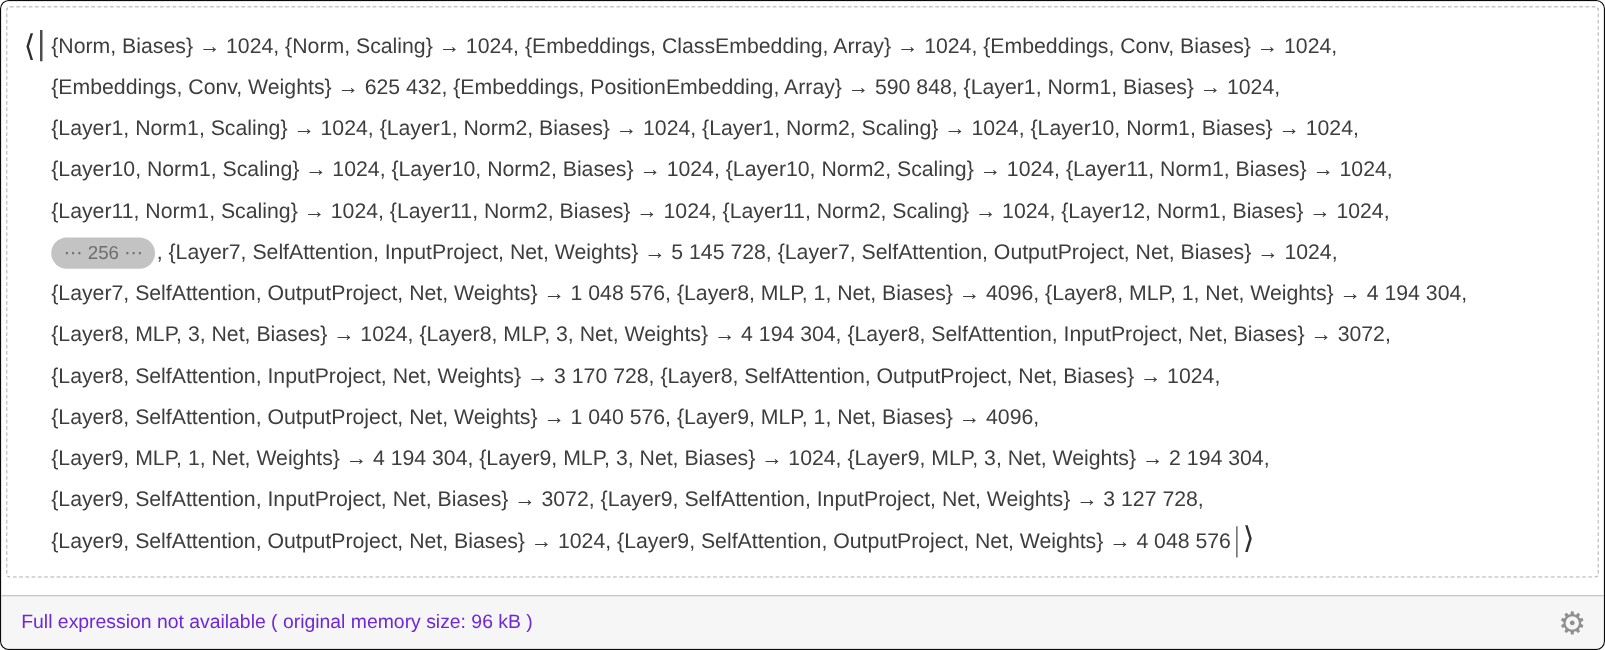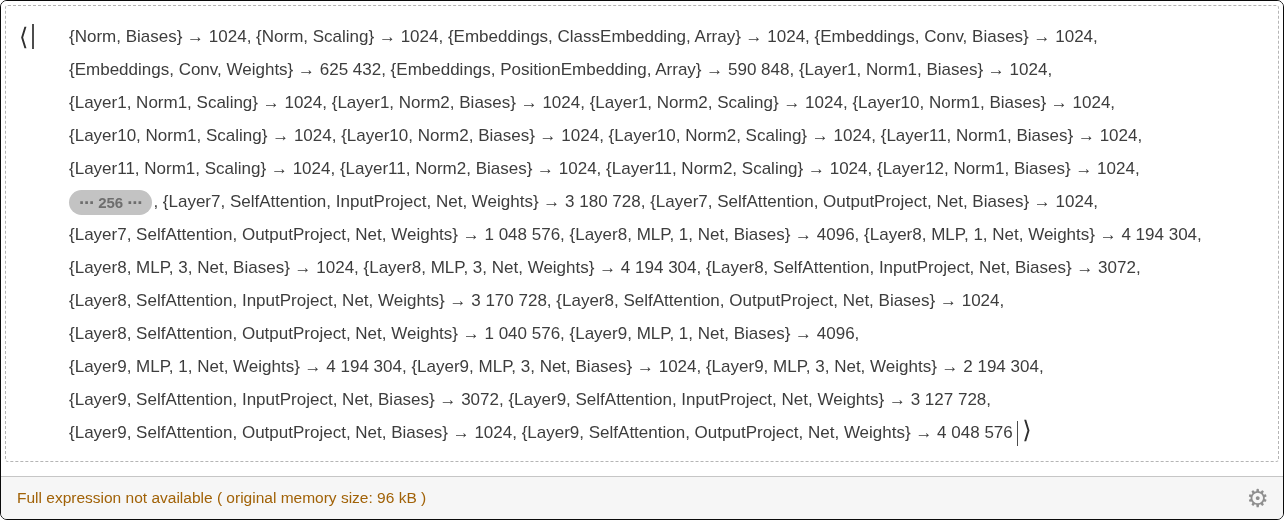--- a/index.html
+++ b/index.html
@@ -39,21 +39,20 @@
     position: relative;
     padding: 19px 20px 0 40px;
     font-size: 17px;
     color: #3d3d3d;
     overflow: hidden;
   }
   .line {
     height: 33px;
     line-height: 33px;
     white-space: pre;
-    margin-left: 28px;
   }
   .open-delim {
     position: absolute;
     left: 18px;
     top: 19px;
     height: 33px;
     display: inline-flex;
     align-items: center;
   }
   .angle {
@@ -76,35 +75,34 @@
     color: #6e6e6e;
     border-radius: 13px;
     padding: 0 10px;
     height: 25px;
     line-height: 25px;
     font-size: 15px;
     margin-right: 1px;
     vertical-align: middle;
     cursor: pointer;
     user-select: none;
-    font-weight: bold;
   }
   .status-bar {
     height: 42px;
     border-top: 1px solid #c6c6c6;
     background: #f6f6f6;
     display: flex;
     align-items: center;
     justify-content: space-between;
     padding: 0 14px 0 16px;
     flex: none;
   }
   .status-text {
     font-size: 15.5px;
-    color: #a16207;
+    color: #6d28d9;
   }
   .gear {
     font-family: "DejaVu Sans", sans-serif;
     font-size: 25px;
     color: #8f8f8f;
     line-height: 1;
     cursor: pointer;
     user-select: none;
   }
 </style>
@@ -119,21 +117,21 @@
           <span class="angle">⟨</span>
           <span class="cursor-bar"></span>
         </span>
 
       <div class="line">{Norm, Biases} → 1024, {Norm, Scaling} → 1024, {Embeddings, ClassEmbedding, Array} → 1024, {Embeddings, Conv, Biases} → 1024,</div>
       <div class="line">{Embeddings, Conv, Weights} → 625 432, {Embeddings, PositionEmbedding, Array} → 590 848, {Layer1, Norm1, Biases} → 1024,</div>
       <div class="line">{Layer1, Norm1, Scaling} → 1024, {Layer1, Norm2, Biases} → 1024, {Layer1, Norm2, Scaling} → 1024, {Layer10, Norm1, Biases} → 1024,</div>
       <div class="line">{Layer10, Norm1, Scaling} → 1024, {Layer10, Norm2, Biases} → 1024, {Layer10, Norm2, Scaling} → 1024, {Layer11, Norm1, Biases} → 1024,</div>
       <div class="line">{Layer11, Norm1, Scaling} → 1024, {Layer11, Norm2, Biases} → 1024, {Layer11, Norm2, Scaling} → 1024, {Layer12, Norm1, Biases} → 1024,</div>
 
-      <div class="line"><span class="elision-badge">⋯ 256 ⋯</span><span>, {Layer7, SelfAttention, InputProject, Net, Weights} → 3 180 728, {Layer7, SelfAttention, OutputProject, Net, Biases} → 1024,</span></div>
+      <div class="line"><span class="elision-badge">⋯ 256 ⋯</span><span>, {Layer7, SelfAttention, InputProject, Net, Weights} → 5 145 728, {Layer7, SelfAttention, OutputProject, Net, Biases} → 1024,</span></div>
 
       <div class="line">{Layer7, SelfAttention, OutputProject, Net, Weights} → 1 048 576, {Layer8, MLP, 1, Net, Biases} → 4096, {Layer8, MLP, 1, Net, Weights} → 4 194 304,</div>
       <div class="line">{Layer8, MLP, 3, Net, Biases} → 1024, {Layer8, MLP, 3, Net, Weights} → 4 194 304, {Layer8, SelfAttention, InputProject, Net, Biases} → 3072,</div>
       <div class="line">{Layer8, SelfAttention, InputProject, Net, Weights} → 3 170 728, {Layer8, SelfAttention, OutputProject, Net, Biases} → 1024,</div>
       <div class="line">{Layer8, SelfAttention, OutputProject, Net, Weights} → 1 040 576, {Layer9, MLP, 1, Net, Biases} → 4096,</div>
       <div class="line">{Layer9, MLP, 1, Net, Weights} → 4 194 304, {Layer9, MLP, 3, Net, Biases} → 1024, {Layer9, MLP, 3, Net, Weights} → 2 194 304,</div>
       <div class="line">{Layer9, SelfAttention, InputProject, Net, Biases} → 3072, {Layer9, SelfAttention, InputProject, Net, Weights} → 3 127 728,</div>
 
       <div class="line"><span>{Layer9, SelfAttention, OutputProject, Net, Biases} → 1024, {Layer9, SelfAttention, OutputProject, Net, Weights} → 4 048 576</span><span class="cursor-bar"></span><span class="angle">⟩</span></div>
     </div>

